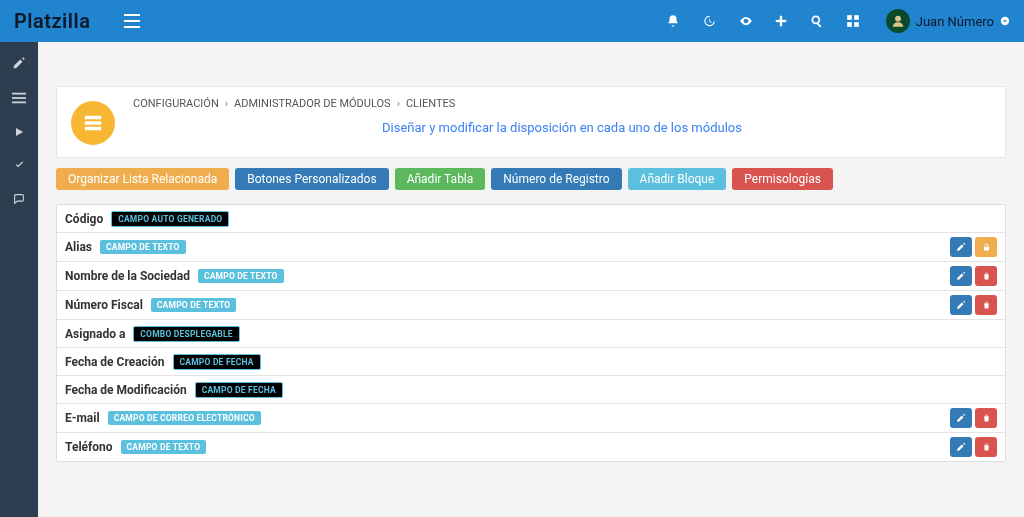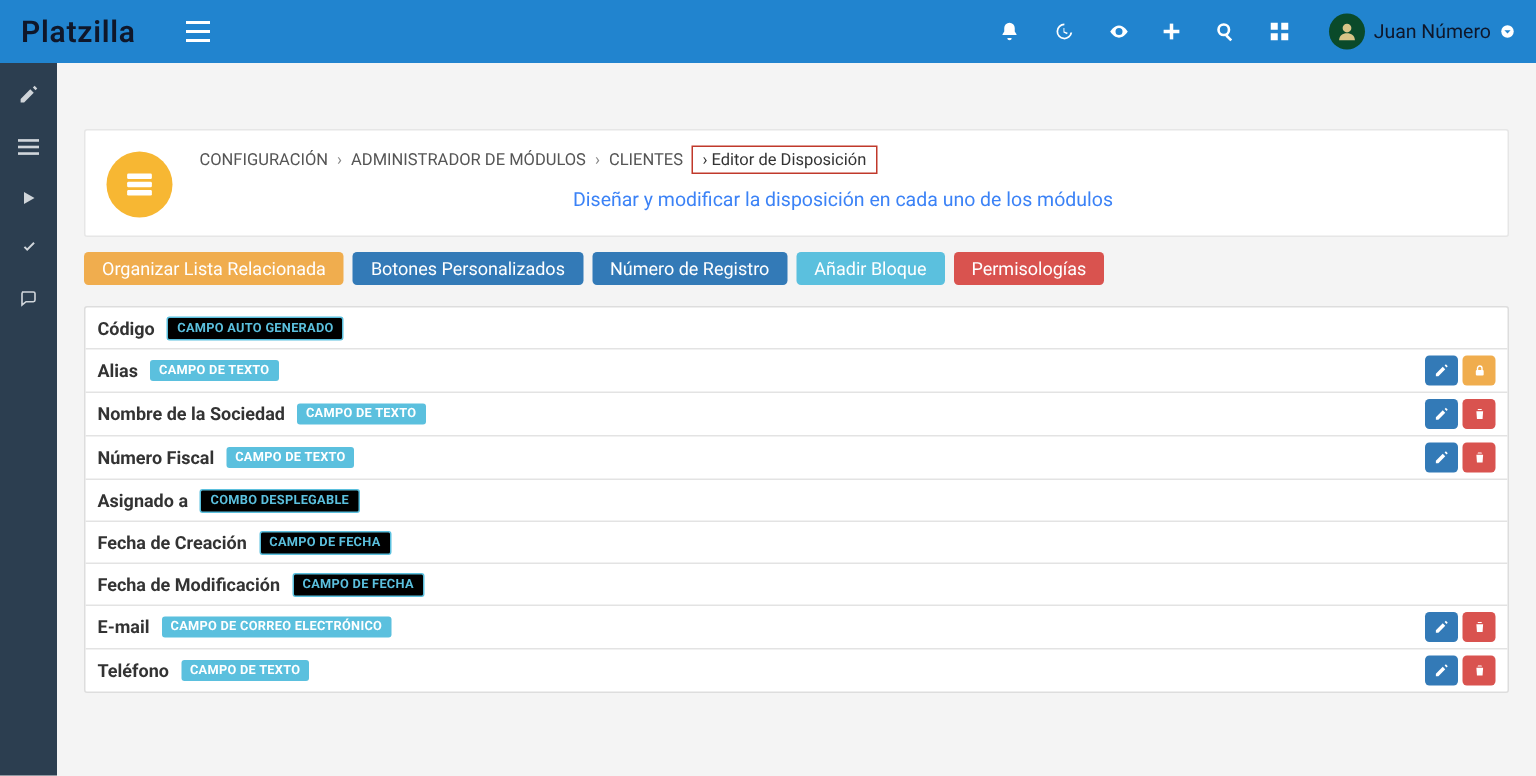--- a/index.html
+++ b/index.html
@@ -155,29 +155,29 @@
           <rect x="3" y="16" width="18" height="4" rx="1"></rect>
         </svg>
     </div>
     <div class="head-right">
       <div class="breadcrumb">
         <span>CONFIGURACIÓN</span>
         <span class="sep">›</span>
         <span>ADMINISTRADOR DE MÓDULOS</span>
         <span class="sep">›</span>
         <span>CLIENTES</span>
-        <span class="bc-highlight">› <span>Editor de Disposición</span></span>
       </div>
       <div class="subtitle">Diseñar y modificar la disposición en cada uno de los módulos</div>
     </div>
   </div>
 
   <div class="btn-row">
     <button class="btn b-warn">Organizar Lista Relacionada</button>
     <button class="btn b-primary">Botones Personalizados</button>
+    <button class="btn b-success">Añadir Tabla</button>
     <button class="btn b-primary">Número de Registro</button>
     <button class="btn b-info">Añadir Bloque</button>
     <button class="btn b-danger">Permisologías</button>
   </div>
 
 
   <div class="field-table" id="field-table">
       <div class="field-row">
         <span class="field-name">Código</span>
         <span class="tag tag-blue-out">CAMPO AUTO GENERADO</span>

